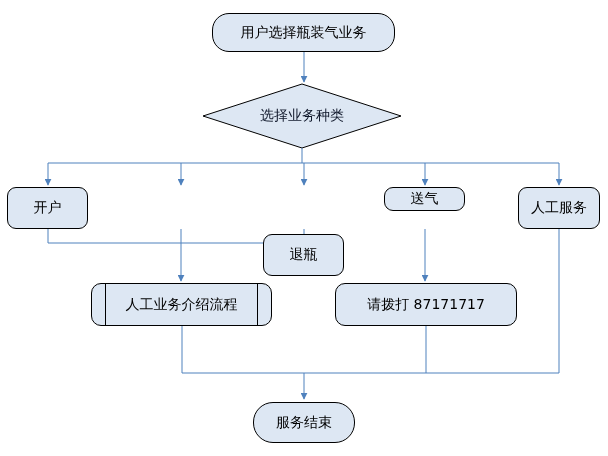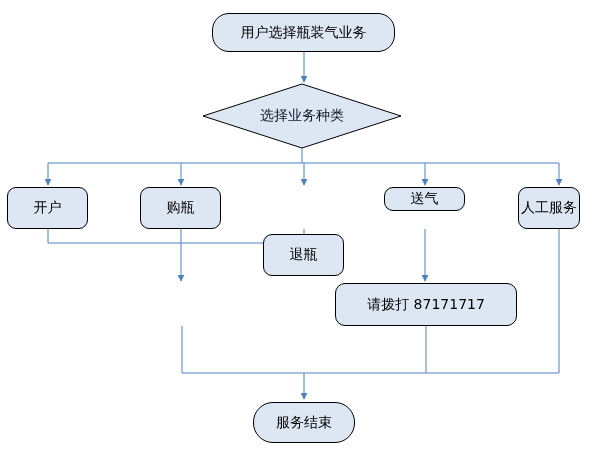--- a/index.html
+++ b/index.html
@@ -113,33 +113,35 @@
     <span class="node-label">用户选择瓶装气业务</span>
   </div>
 
   <div class="decision-label" style="left:203px; top:84px; width:198px; height:64px;">
     <span class="node-label">选择业务种类</span>
   </div>
 
   <div class="node process" style="left:7px; top:187px; width:81px; height:42px;align-items:center;">
     <span class="node-label">开户</span>
   </div>
-  <div class="node process" style="left:140px; top:187px; width:81px; height:42px;">
-    <span class="node-label">购瓶</span>
-  </div>
   <div class="node process" style="left:263px; top:187px; width:81px; height:42px;margin-top:47px;">
     <span class="node-label">退瓶</span>
   </div>
   <div class="node process" style="left:384px; top:187px; width:81px; height:24px;">
     <span class="node-label">送气</span>
   </div>
-  <div class="node process" style="left:518px; top:187px; width:62px; height:42px;">
+  <div class="node process" style="left:518px; top:187px; width:82px; height:42px;">
     <span class="node-label">人工服务</span>
   </div>
 
+  <div class="node predefined" style="left:91px; top:283px; width:181px; height:43px;">
+    <div class="side-bar left"></div>
+    <div class="side-bar right"></div>
+    <span class="node-label">人工业务介绍流程</span>
+  </div>
 
   <div class="node predefined" style="left:335px; top:283px; width:182px; height:43px;">
     <span class="node-label">请拨打 87171717</span>
   </div>
 
   <div class="node terminator" style="left:253px; top:402px; width:102px; height:41px; border-radius:20px;">
     <span class="node-label">服务结束</span>
   </div>
 
 </div>

